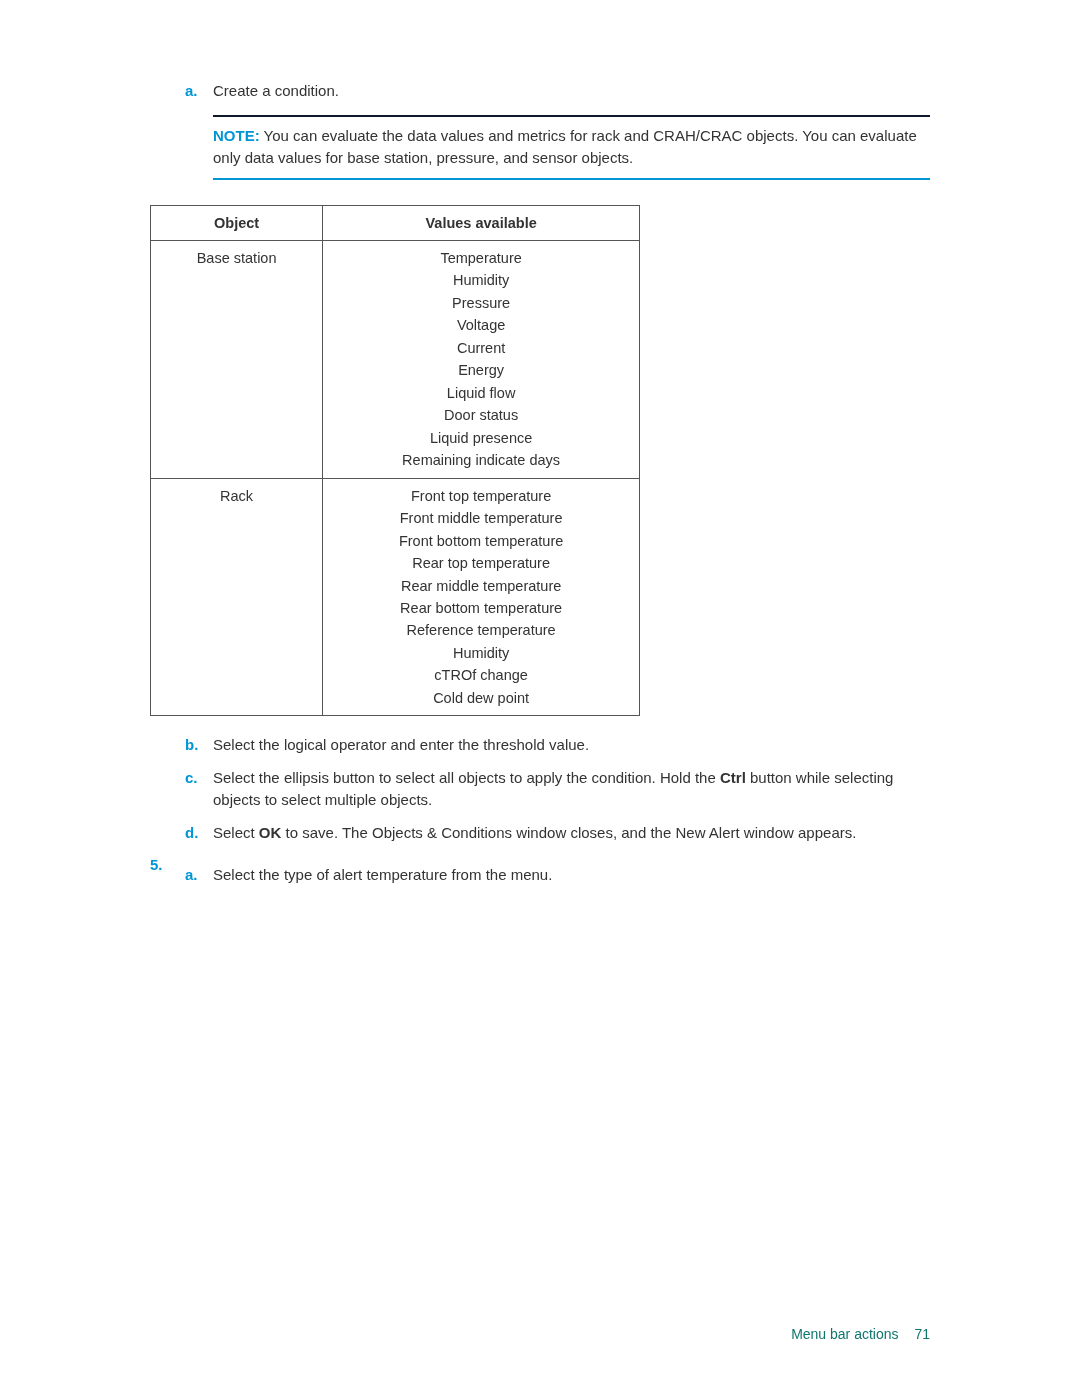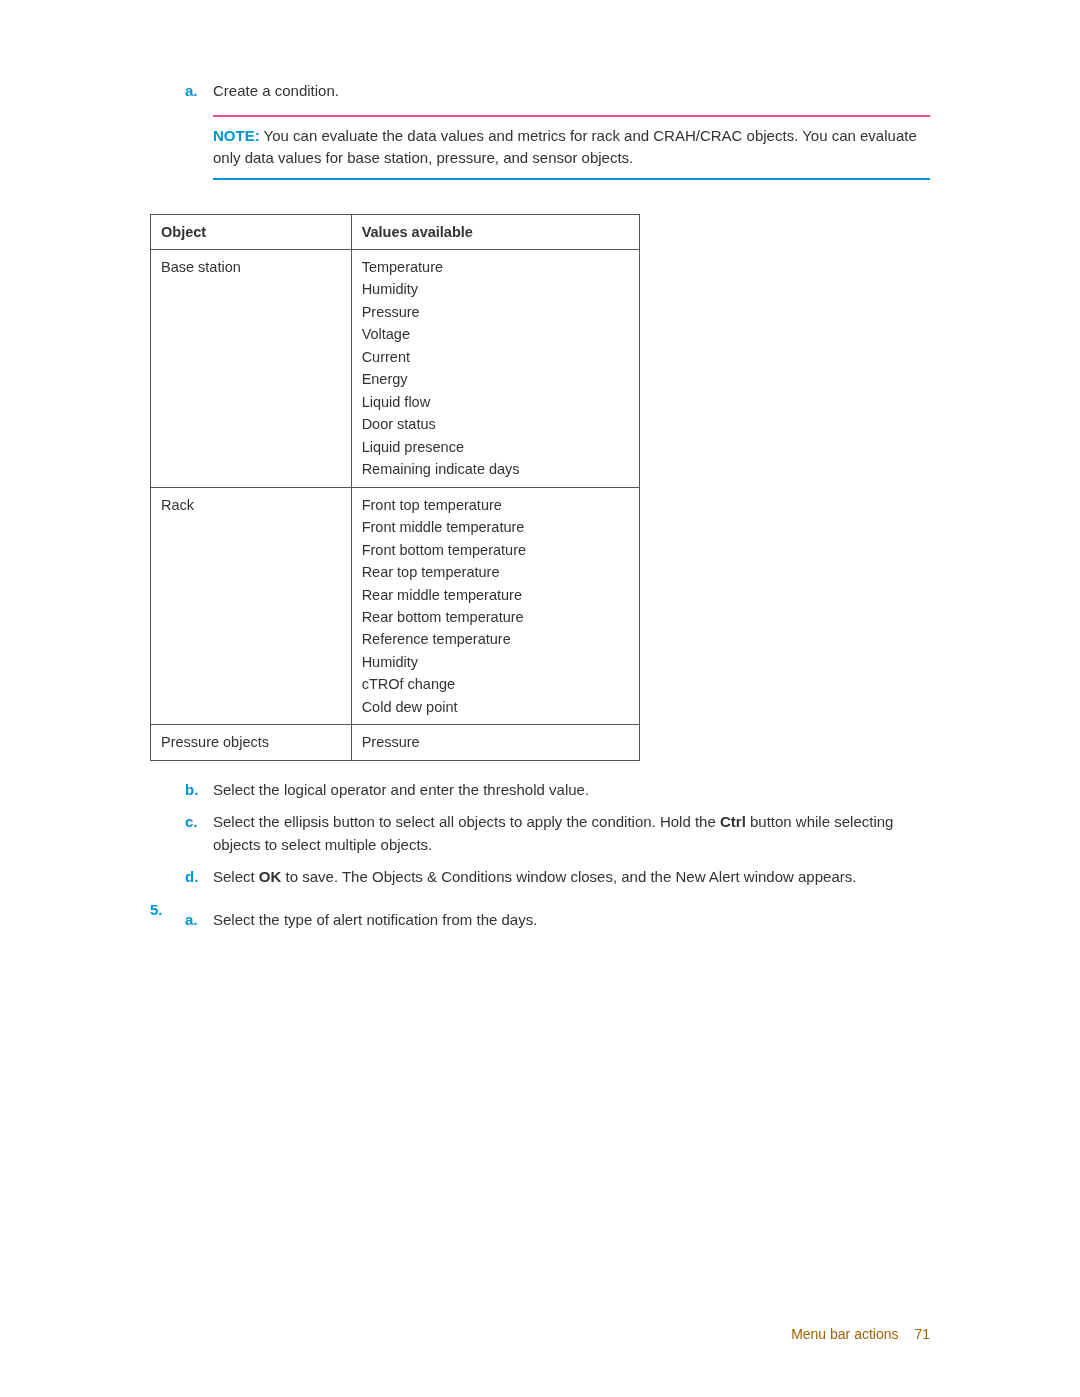--- a/index.html
+++ b/index.html
@@ -42,56 +42,56 @@
       line-height: 1.5;
     }
     .numlist-marker {
       color: #0096d6;
       font-weight: bold;
       min-width: 35px;
       flex-shrink: 0;
     }
     .numlist-body { flex: 1; }
     .note-box {
-      margin: 12px 0 34px 63px;
-      border-top: 2px solid #ec4899;
+      margin: 12px 0 25px 63px;
+      border-top: 2px solid #0f172a;
       border-bottom: 2px solid #0096d6;
       padding: 8px 0;
       line-height: 1.5;
     }
     .note-label {
       color: #0096d6;
       font-weight: bold;
     }
     table.data-table {
       border-collapse: collapse;
       margin: 0 0 18px 0;
       width: 490px;
     }
     table.data-table th,
     table.data-table td {
       border: 1px solid #555;
       padding: 6px 10px;
-      text-align: left;
+      text-align: center;
       vertical-align: top;
       font-size: 14.5px;
       line-height: 1.55;
     }
     table.data-table th {
       font-weight: bold;
       background: #fff;
     }
     .value-line { display: block; }
     .bold { font-weight: bold; margin-top: 36px; }
     .footer {
       position: absolute;
       bottom: 55px;
       right: 150px;
       font-size: 14px;
-      color: #a16207;
+      color: #0f766e;
     }
     .footer-page { margin-left: 12px; }
   </style>
 </head>
 <body>
 
 <div class="content">
 
   <ol class="sublist">
     <li>
@@ -136,26 +136,20 @@
             <span class="value-line">Front bottom temperature</span>
             <span class="value-line">Rear top temperature</span>
             <span class="value-line">Rear middle temperature</span>
             <span class="value-line">Rear bottom temperature</span>
             <span class="value-line">Reference temperature</span>
             <span class="value-line">Humidity</span>
             <span class="value-line">cTROf change</span>
             <span class="value-line">Cold dew point</span>
           </td>
         </tr>
-        <tr>
-          <td>Pressure objects</td>
-          <td>
-            <span class="value-line">Pressure</span>
-          </td>
-        </tr>
       </tbody>
   </table>
 
   <ol class="sublist">
     <li>
       <span class="sublist-marker">b.</span>
       <span class="sublist-text">Select the logical operator and enter the threshold value.</span>
     </li>
     <li>
       <span class="sublist-marker">c.</span>
@@ -171,21 +165,21 @@
     </li>
   </ol>
 
   <ol class="numlist">
     <li>
       <span class="numlist-marker">5.</span>
       <div class="numlist-body">
         <ol class="sublist" style="padding-left:0; margin-top:10px;">
           <li>
             <span class="sublist-marker">a.</span>
-            <span class="sublist-text">Select the type of alert notification from the days.</span>
+            <span class="sublist-text">Select the type of alert temperature from the menu.</span>
           </li>
         </ol>
       </div>
     </li>
   </ol>
 
 </div>
 
 <div class="footer">
   <span>Menu bar actions</span>

